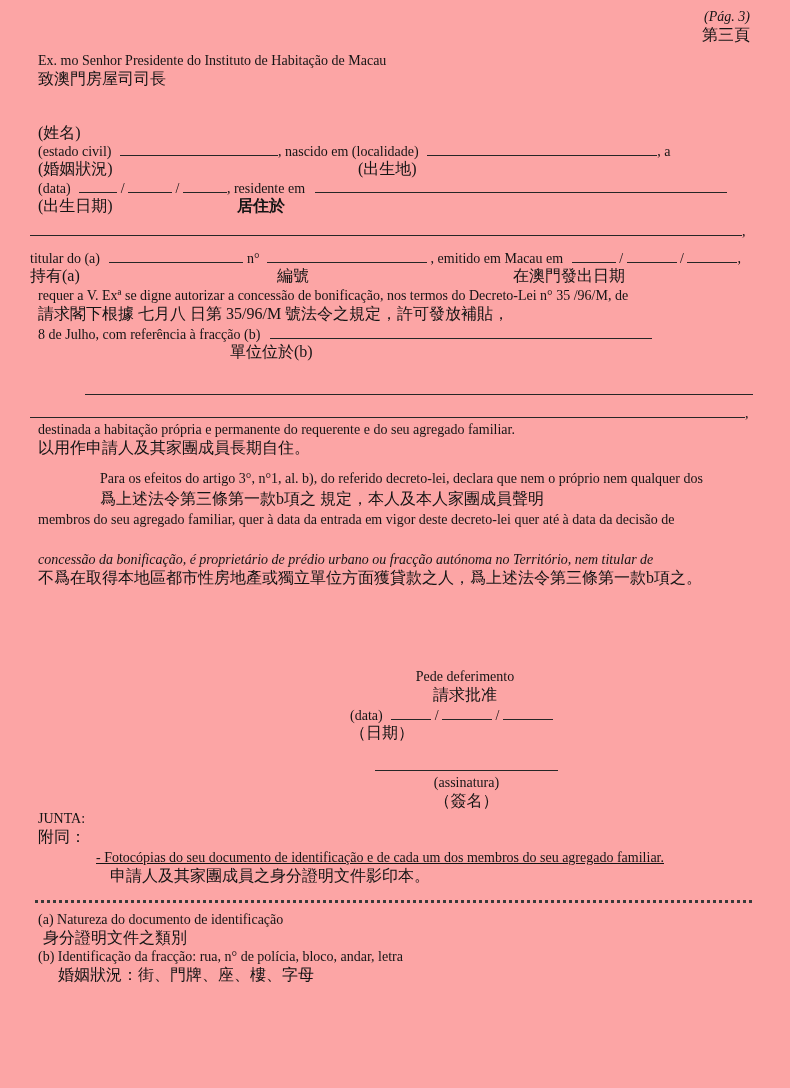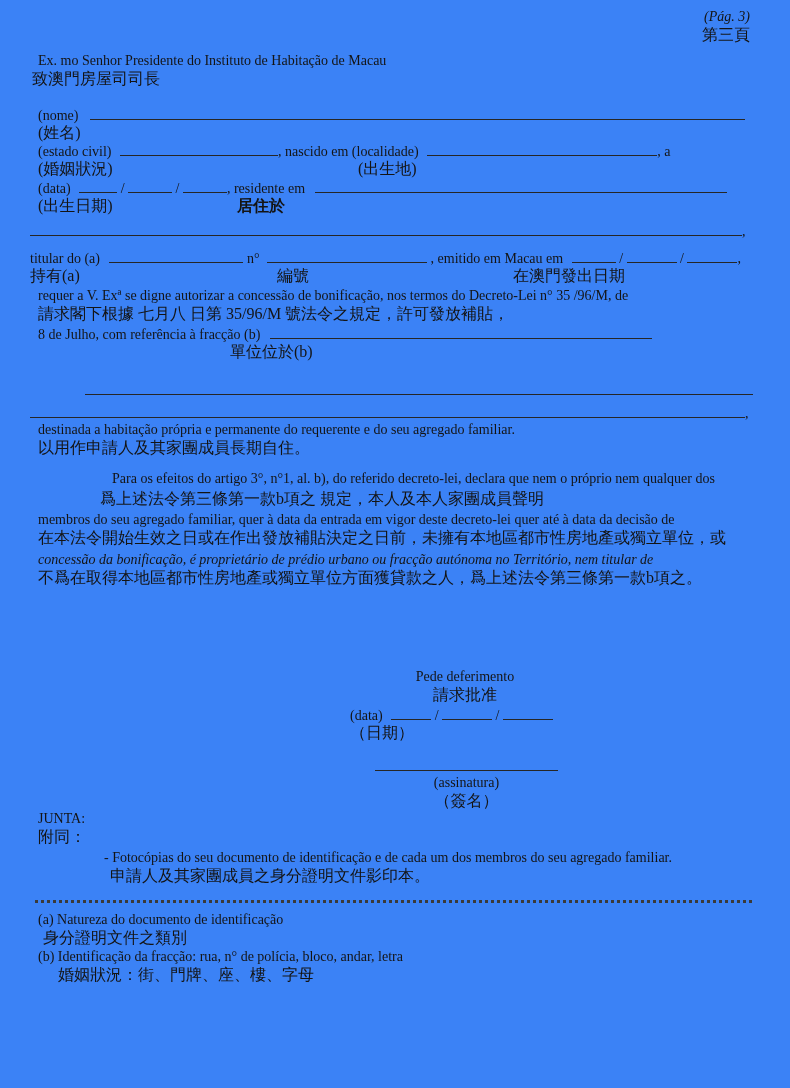--- a/index.html
+++ b/index.html
@@ -1,19 +1,19 @@
 <!DOCTYPE html>
 <html><head>
 <meta charset="utf-8">
 <style>
   html,body{margin:0;padding:0;background:#ffffff;}
   #page{
     position:relative;
     width:790px;height:1088px;
-    background:#3b82f6;
+    background:#fca5a5;
     font-family:"Liberation Serif","DejaVu Serif",serif;
     color:#141414;
     font-size:14px;
     overflow:hidden;
   }
   .row{position:absolute;white-space:nowrap;line-height:18px;}
   .zh{font-size:16px;font-family:"Liberation Serif","DejaVu Serif",serif;}
   .pt{font-size:14px;}
   .it{font-style:italic;}
   .ul{display:inline-block;border-bottom:1px solid #262626;height:13px;vertical-align:baseline;}
@@ -26,26 +26,22 @@
 </style>
 </head>
 <body>
 
 <div id="page">
 
   <div class="row pt it" style="top:8px;right:40px;">(Pág. 3)</div>
   <div class="row zh" style="top:26px;right:40px;">第三頁</div>
 
   <div class="row pt" style="top:52px;left:38px;">Ex. mo Senhor Presidente do Instituto de Habitação de Macau</div>
-  <div class="row zh" style="top:70px;left:32px;">致澳門房屋司司長</div>
+  <div class="row zh" style="top:70px;left:38px;">致澳門房屋司司長</div>
 
-  <div class="row pt" style="top:106px;left:38px;">
-    <span>(nome)</span>
-    <span class="ul" style="width:655px;margin-left:8px;"></span>
-  </div>
   <div class="row zh" style="top:124px;left:38px;">(姓名)</div>
 
   <div class="row pt" style="top:142px;left:38px;">
     <span>(estado civil)</span>
     <span class="ul" style="width:158px;margin-left:5px;"></span><span>, nascido em (localidade)</span>
     <span class="ul" style="width:230px;margin-left:5px;"></span><span>, a</span>
   </div>
   <div class="row zh" style="top:160px;left:38px;">(婚姻狀況)</div>
   <div class="row zh" style="top:160px;left:358px;">(出生地)</div>
 
@@ -90,24 +86,23 @@
   <div class="row zh" style="top:343px;left:230px;">單位位於(b)</div>
 
   <div class="rline" style="top:394px;left:85px;width:668px;"></div>
   <div class="row pt" style="top:404px;left:30px;">
     <span class="ul" style="width:715px;"></span><span>,</span>
   </div>
 
   <div class="row pt" style="top:421px;left:38px;">destinada a habitação própria e permanente do requerente e do seu agregado familiar.</div>
   <div class="row zh" style="top:439px;left:38px;">以用作申請人及其家團成員長期自住。</div>
 
-  <div class="row pt" style="top:470px;left:100px;margin-left:12px;">Para os efeitos do artigo 3°, n°1, al. b), do referido decreto-lei, declara que nem o próprio nem qualquer dos</div>
+  <div class="row pt" style="top:470px;left:100px;">Para os efeitos do artigo 3°, n°1, al. b), do referido decreto-lei, declara que nem o próprio nem qualquer dos</div>
   <div class="row zh" style="top:490px;left:100px;">爲上述法令第三條第一款b項之 規定，本人及本人家團成員聲明</div>
   <div class="row pt" style="top:511px;left:38px;">membros do seu agregado familiar, quer à data da entrada em vigor deste decreto-lei quer até à data da decisão de</div>
-  <div class="row zh" style="top:529px;left:38px;">在本法令開始生效之日或在作出發放補貼決定之日前，未擁有本地區都市性房地產或獨立單位，或</div>
   <div class="row pt" style="top:551px;left:38px;font-style:italic;">concessão da bonificação, é proprietário de prédio urbano ou fracção autónoma no Território, nem titular de</div>
   <div class="row zh" style="top:569px;left:38px;">不爲在取得本地區都市性房地產或獨立單位方面獲貸款之人，爲上述法令第三條第一款b項之。</div>
 
   <div class="row pt center" style="top:668px;left:340px;width:250px;">Pede deferimento</div>
   <div class="row zh center" style="top:686px;left:340px;width:250px;">請求批准</div>
 
   <div class="row pt" style="top:706px;left:350px;">
     <span>(data)</span>
     <span class="ul" style="width:40px;margin-left:5px;"></span>
     <span>/</span>
@@ -116,21 +111,21 @@
     <span class="ul" style="width:50px;"></span>
   </div>
   <div class="row zh" style="top:724px;left:350px;">（日期）</div>
 
   <div class="rline" style="top:770px;left:375px;width:183px;"></div>
   <div class="row pt center" style="top:774px;left:375px;width:183px;">(assinatura)</div>
   <div class="row zh center" style="top:792px;left:375px;width:183px;">（簽名）</div>
 
   <div class="row pt" style="top:810px;left:38px;">JUNTA:</div>
   <div class="row zh" style="top:828px;left:38px;">附同：</div>
-  <div class="row pt" style="top:849px;left:104px;">- Fotocópias do seu documento de identificação e de cada um dos membros do seu agregado familiar.</div>
+  <div class="row pt" style="top:849px;left:96px;text-decoration:underline;">- Fotocópias do seu documento de identificação e de cada um dos membros do seu agregado familiar.</div>
   <div class="row zh" style="top:867px;left:110px;">申請人及其家團成員之身分證明文件影印本。</div>
 
   <div class="dashes" style="top:900px;left:35px;width:720px;"></div>
 
   <div class="row pt" style="top:911px;left:38px;">(a) Natureza do documento de identificação</div>
   <div class="row zh" style="top:929px;left:43px;">身分證明文件之類別</div>
   <div class="row pt" style="top:948px;left:38px;">(b) Identificação da fracção:  rua, n° de polícia, bloco, andar, letra</div>
   <div class="row zh" style="top:966px;left:58px;">婚姻狀況：街、門牌、座、樓、字母</div>
 
 </div>

